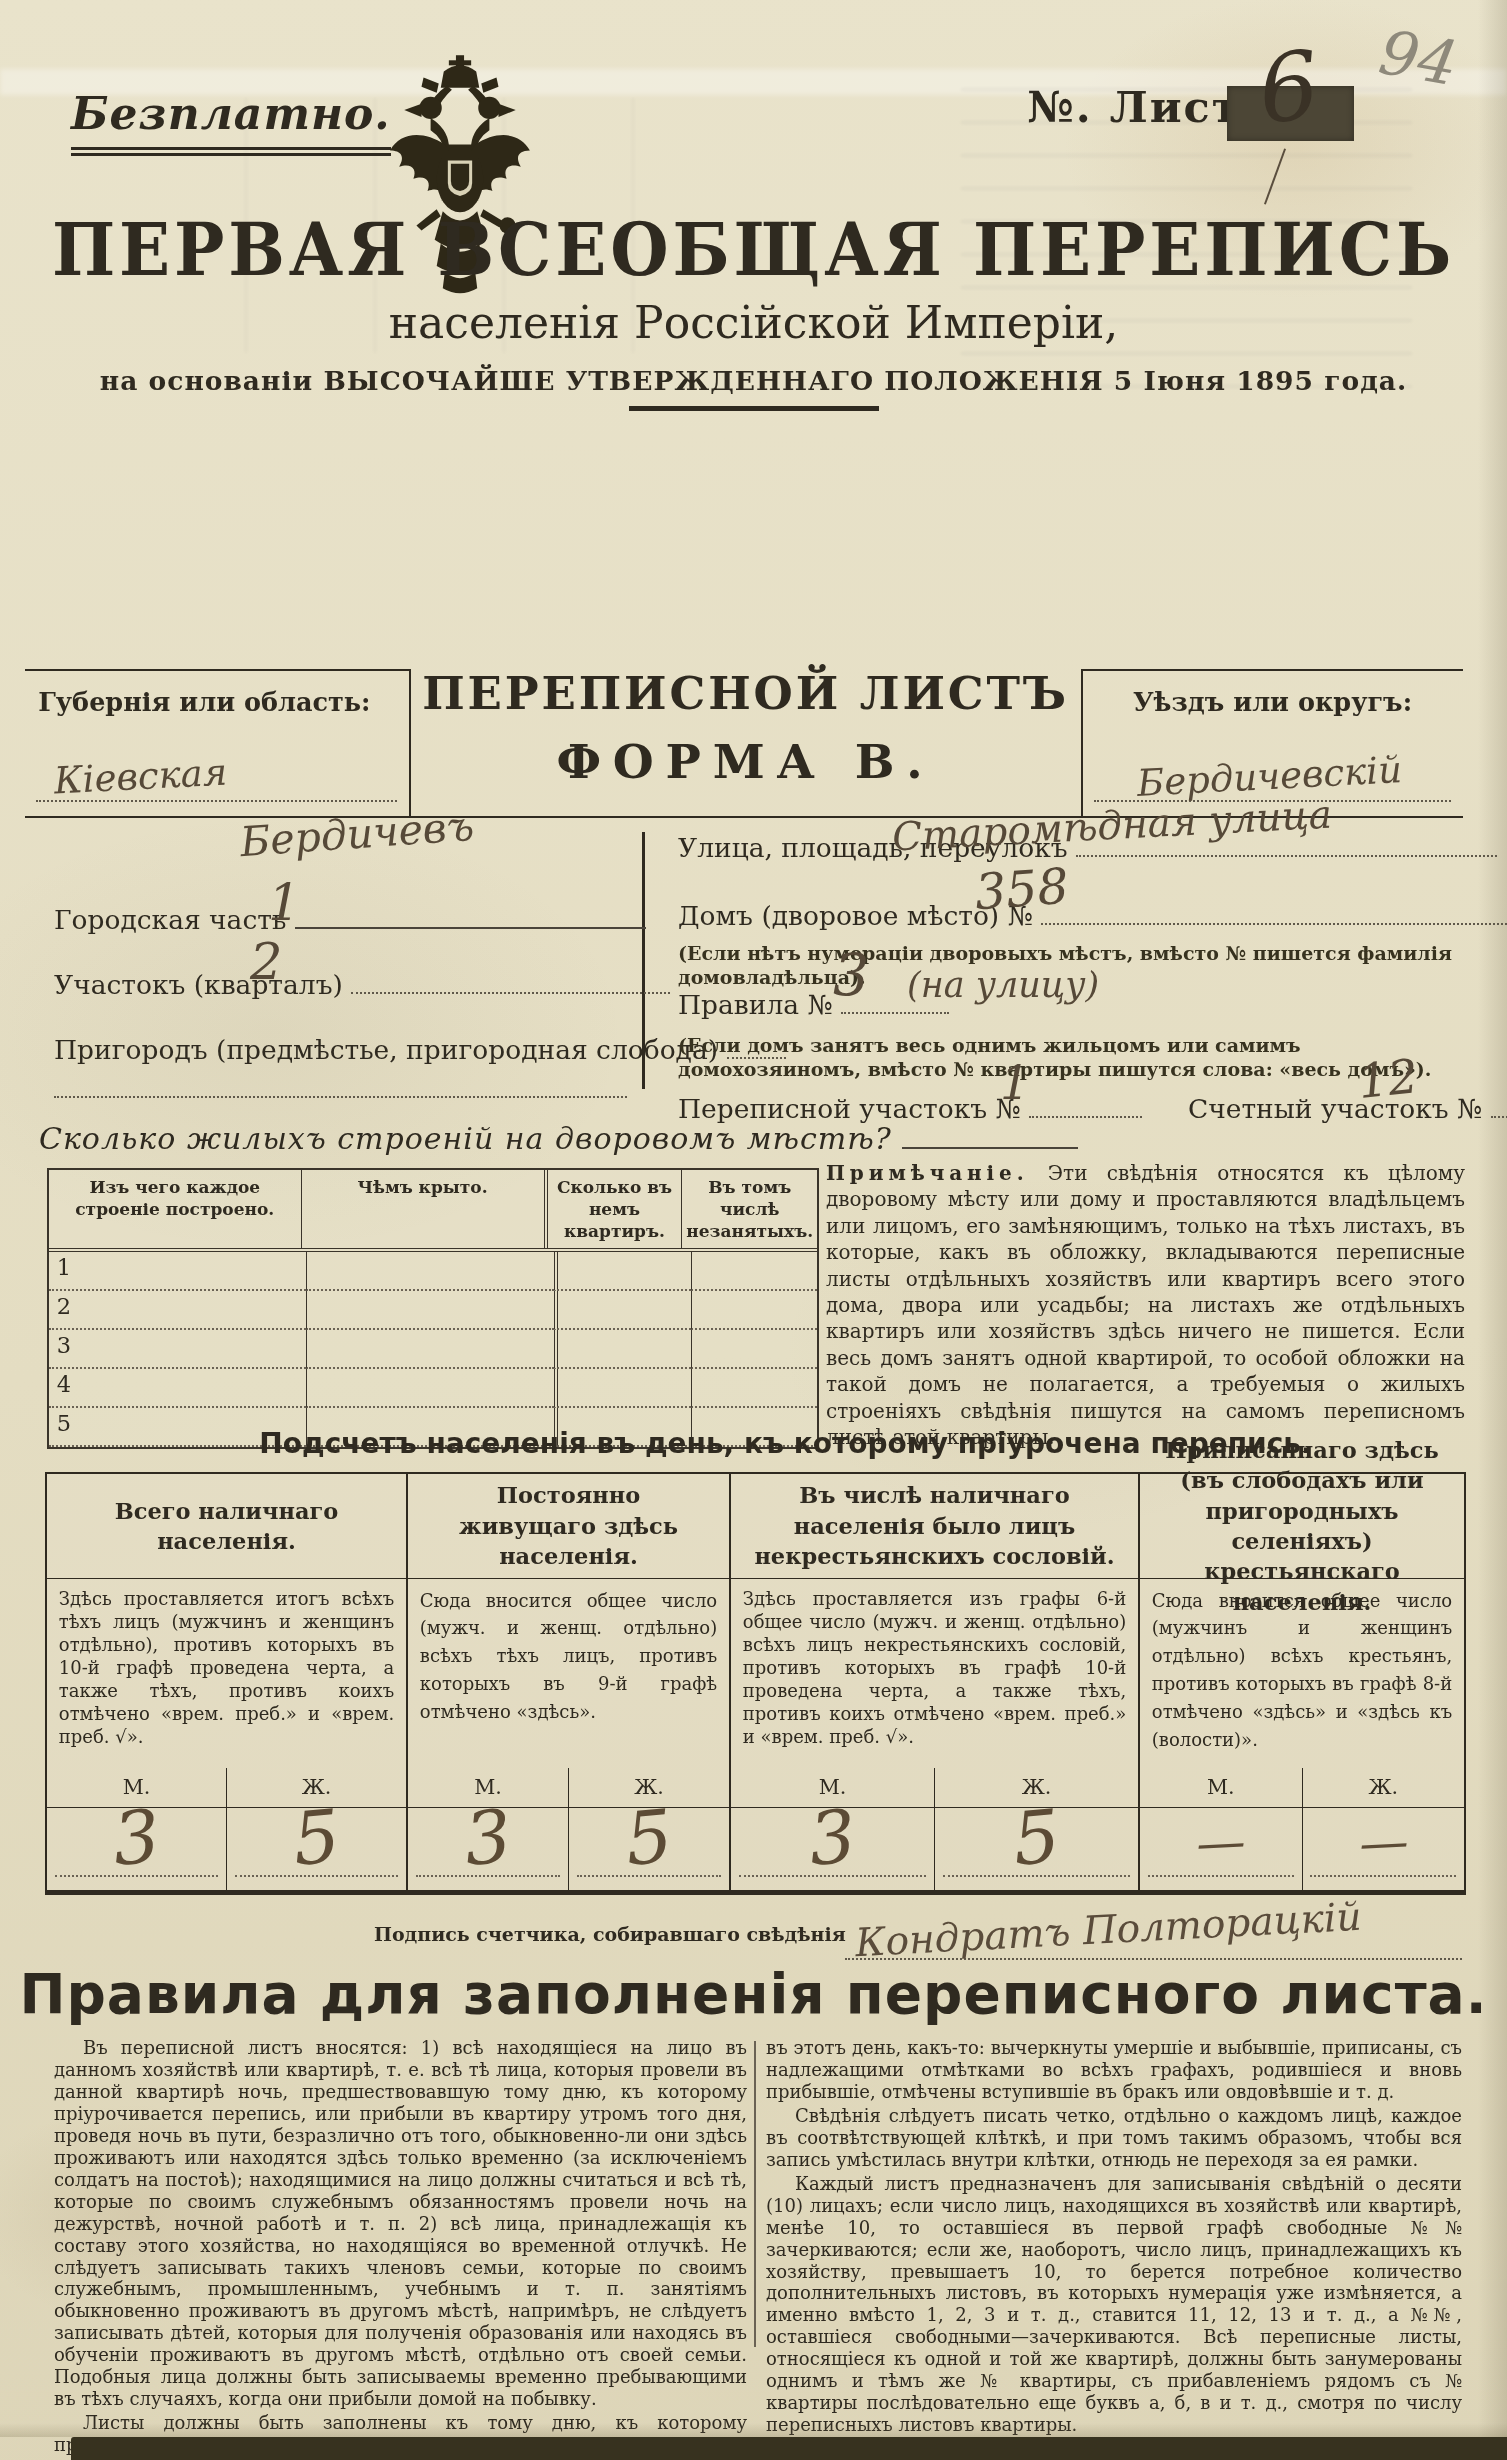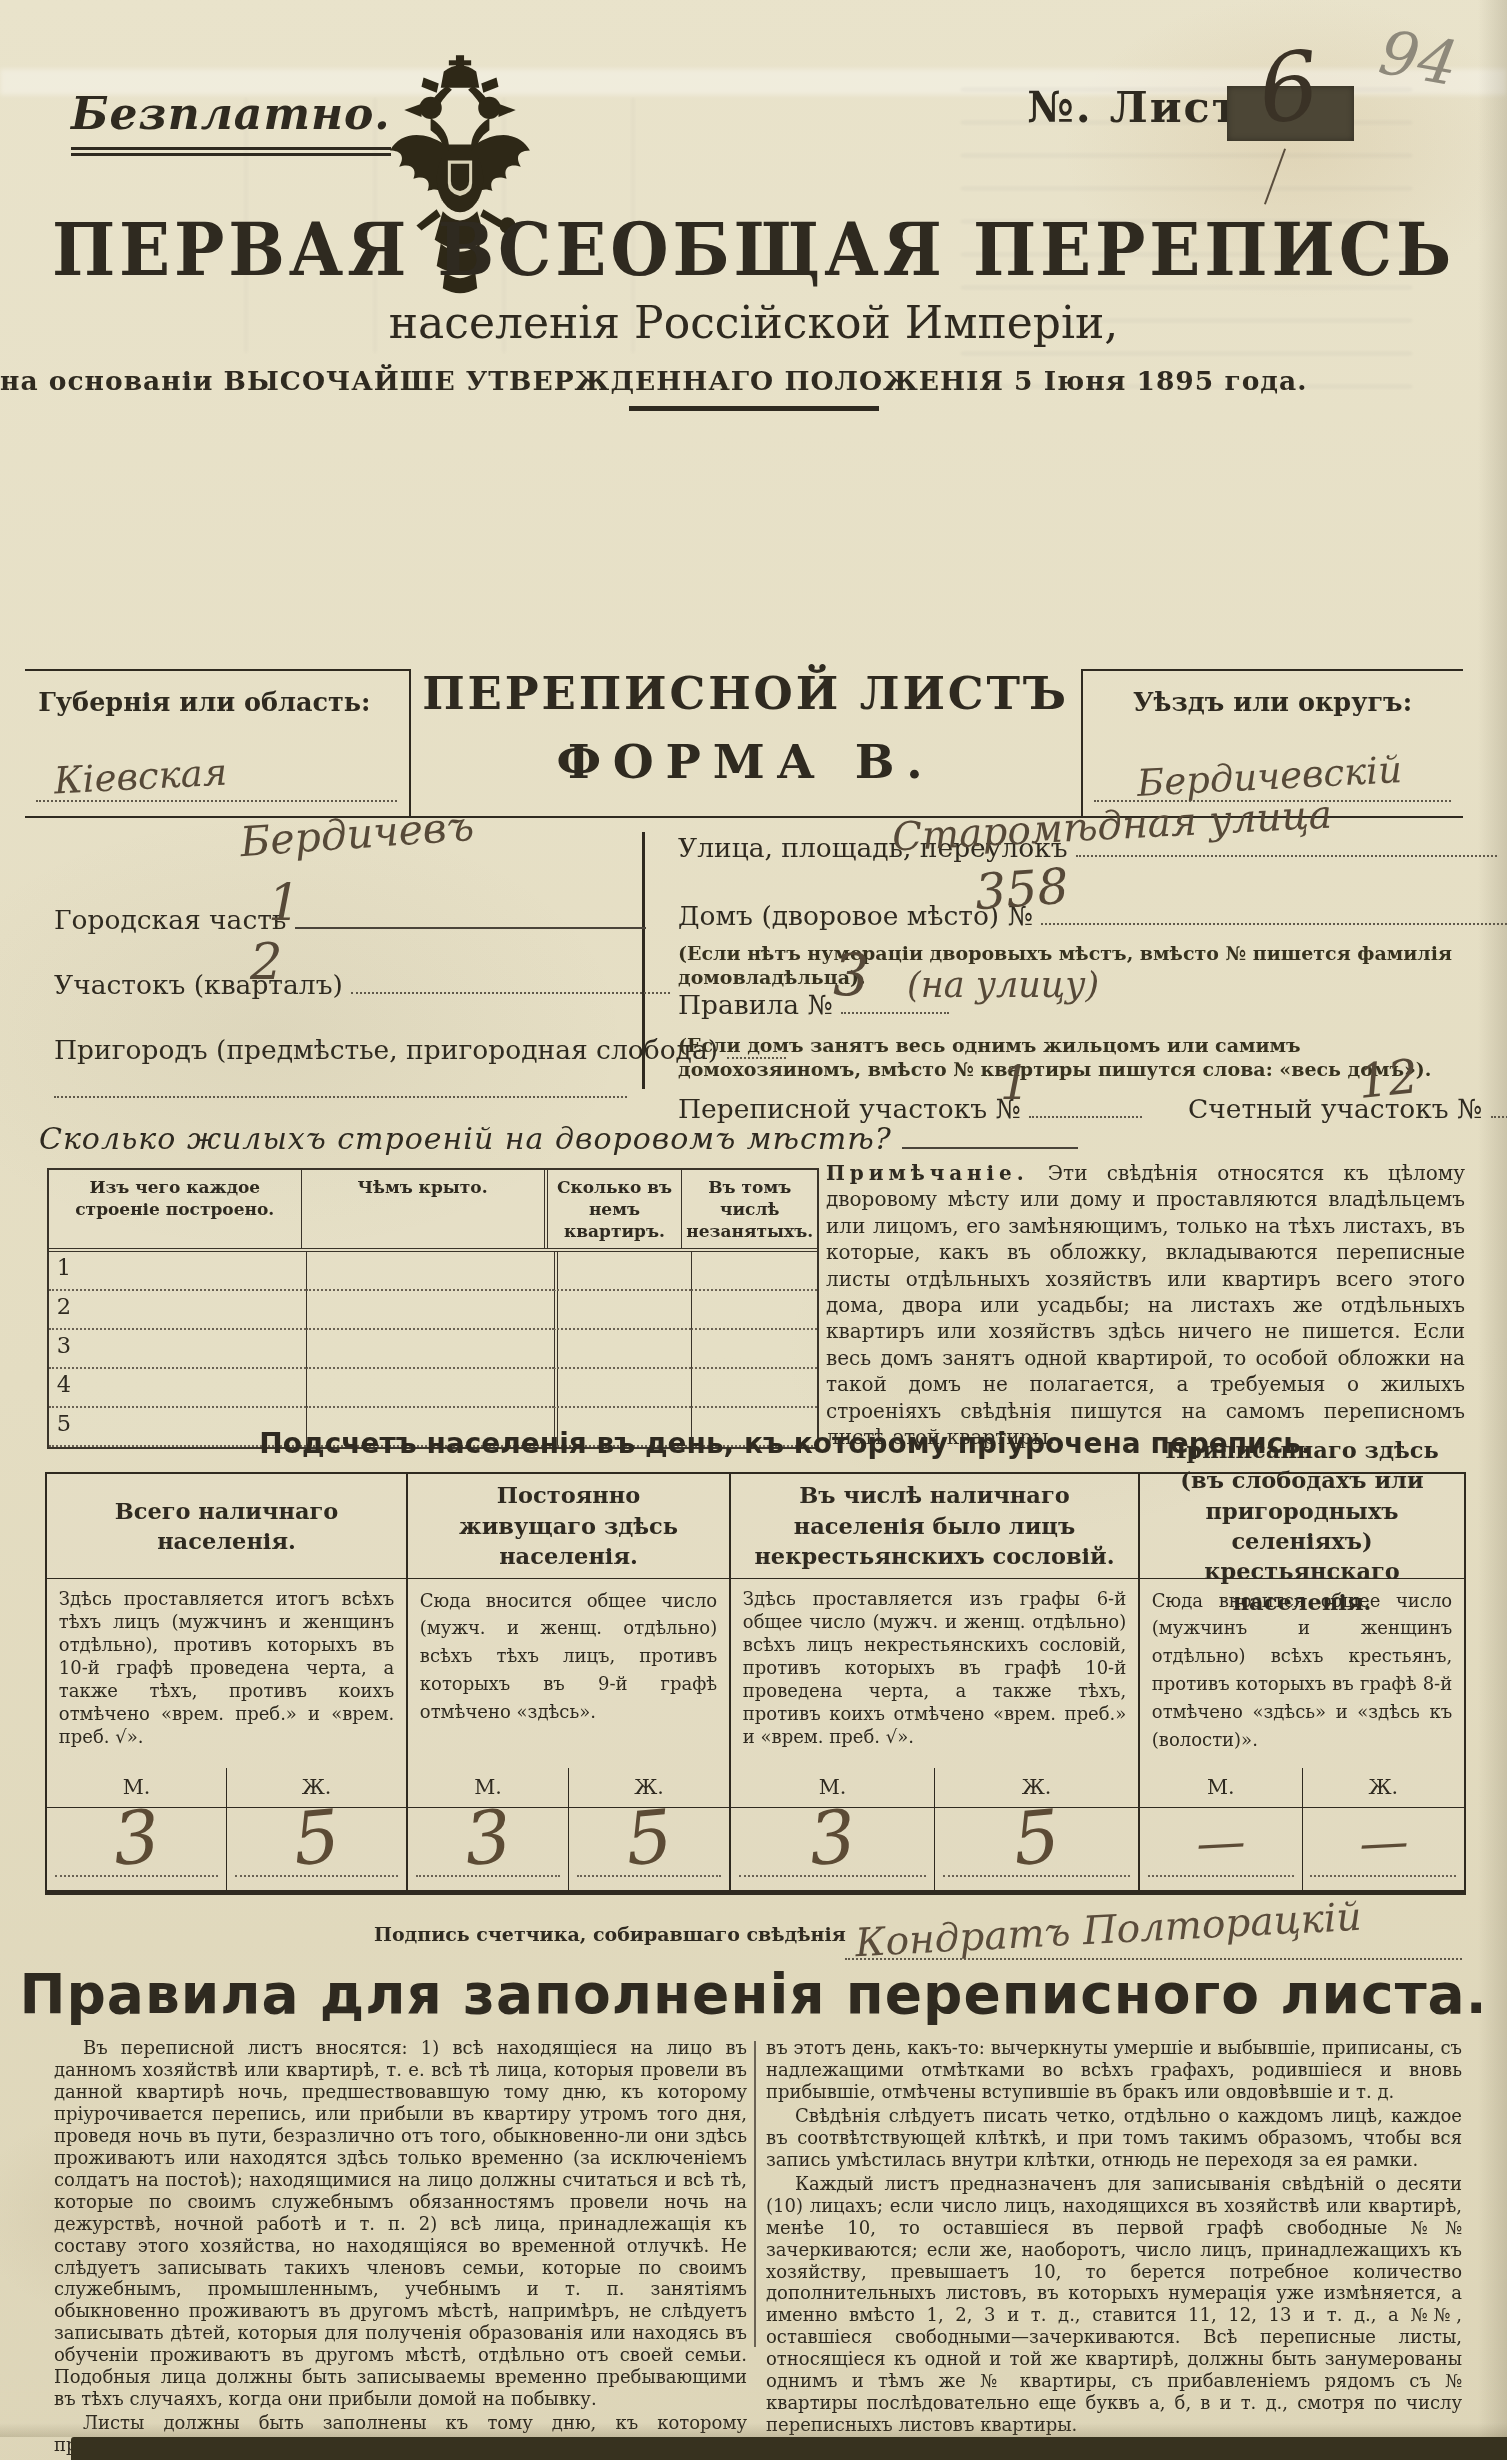--- a/index.html
+++ b/index.html
@@ -28,21 +28,21 @@
   .sheetno-box{position:absolute;left:1227px;top:86px;width:127px;height:55px;background:#4c4636;
     box-shadow:inset 0 0 7.8px rgba(0,0,0,.35);}
   .sheetno-val{position:absolute;left:1259px;top:33px;font-size:94px;color:#3a3226;transform:rotate(-6deg);}
   .sheetno-tail{position:absolute;left:1274px;top:147px;width:2px;height:59px;background:#5a4e3e;transform:rotate(20deg);}
   .corner-note{position:absolute;left:1380px;top:21.6px;font-size:61px;color:#8e897b;transform:rotate(10deg);font-style:italic;}
 
   
   .t-main{position:absolute;left:0;top:210px;width:100%;text-align:center;font-size:67px;font-weight:800;
     letter-spacing:3.9px;transform:scaleY(1.08);white-space:nowrap;}
   .t-sub{position:absolute;left:0;top:297px;width:100%;text-align:center;font-size:44px;}
-  .t-basis{position:absolute;left:0;top:365px;width:100%;text-align:left;font-size:26.5px;font-weight:bold;letter-spacing:1px;}
+  .t-basis{position:absolute;left:0;top:365px;width:100%;text-align:center;font-size:26.5px;font-weight:bold;letter-spacing:1px;}
   .t-rule{position:absolute;left:629px;top:406px;width:250px;height:4.9px;background:#2f2a20;}
 
   
   .formhead{position:absolute;left:24.5px;top:669px;width:1438px;height:147px;display:flex;border-bottom:2.9px solid #2f2a20;}
   .fh-left{width:384px;border-top:2.9px solid #2f2a20;border-right:2px solid #2f2a20;position:relative;}
   .fh-center{flex:1;text-align:center;position:relative;top:-13.7px;}
   .fh-right{width:380px;border-top:2.9px solid #2f2a20;border-left:2px solid #2f2a20;position:relative;}
   .fh-label{font-size:25.5px;font-weight:bold;padding:15.7px 13.7px 0;}
   .fh-right .fh-label{text-align:center;}
   .fh-line{position:absolute;left:11.8px;right:11.8px;bottom:13.7px;border-bottom:2px dotted #5f584a;}

